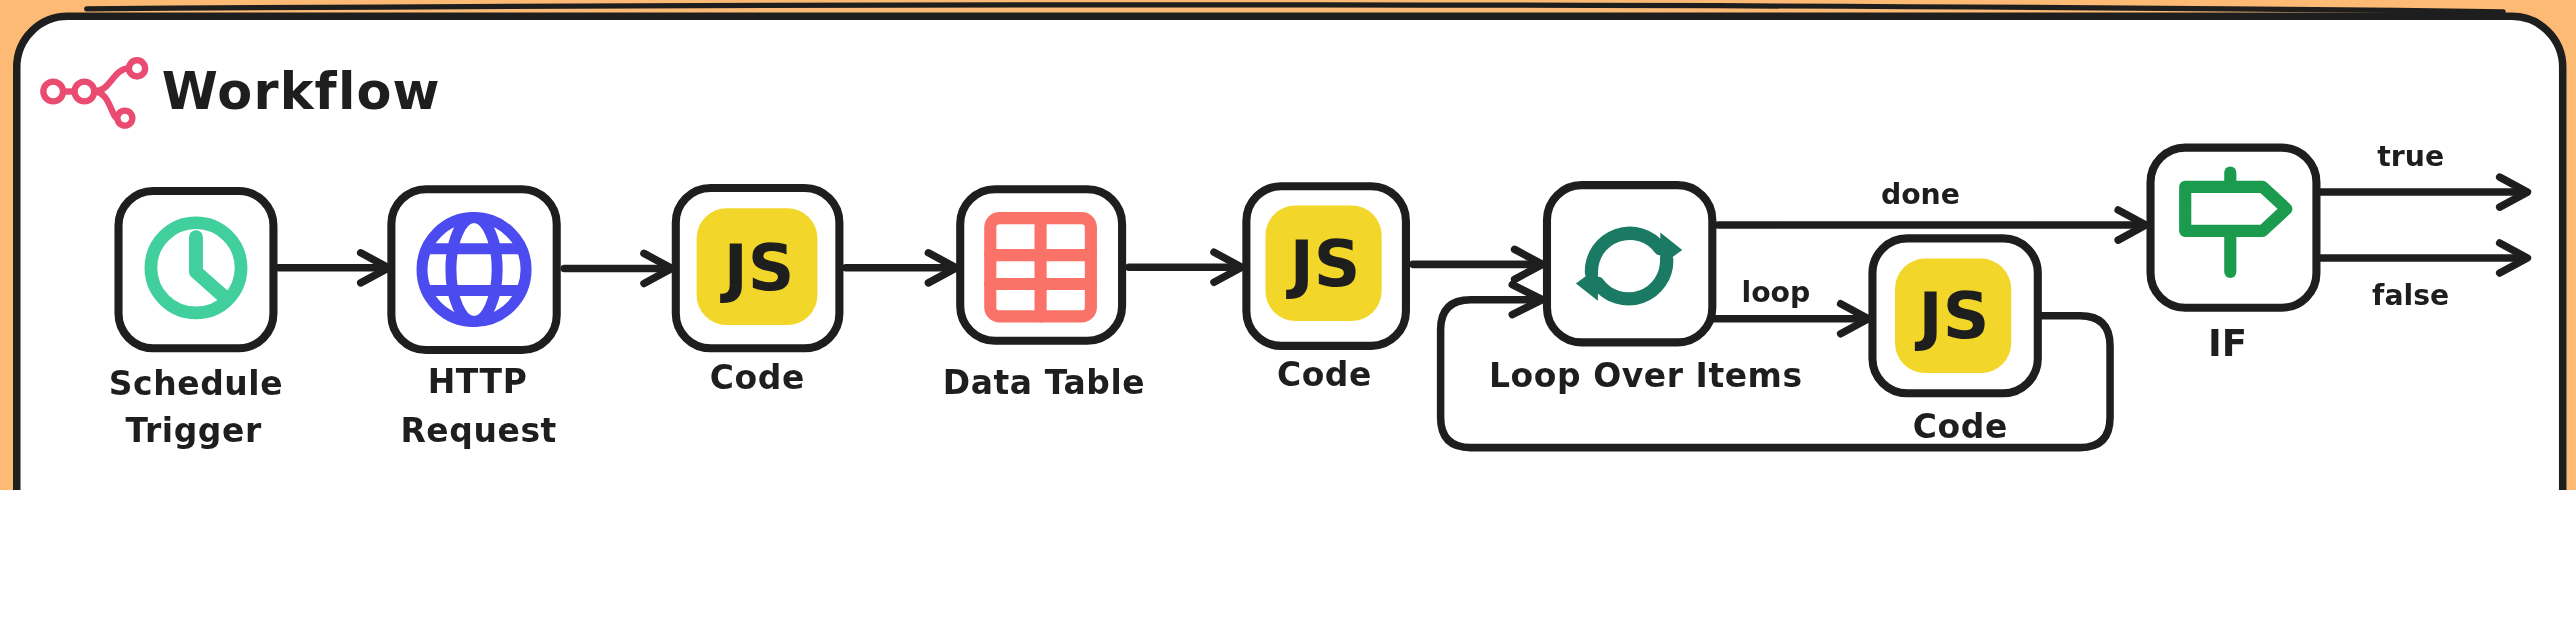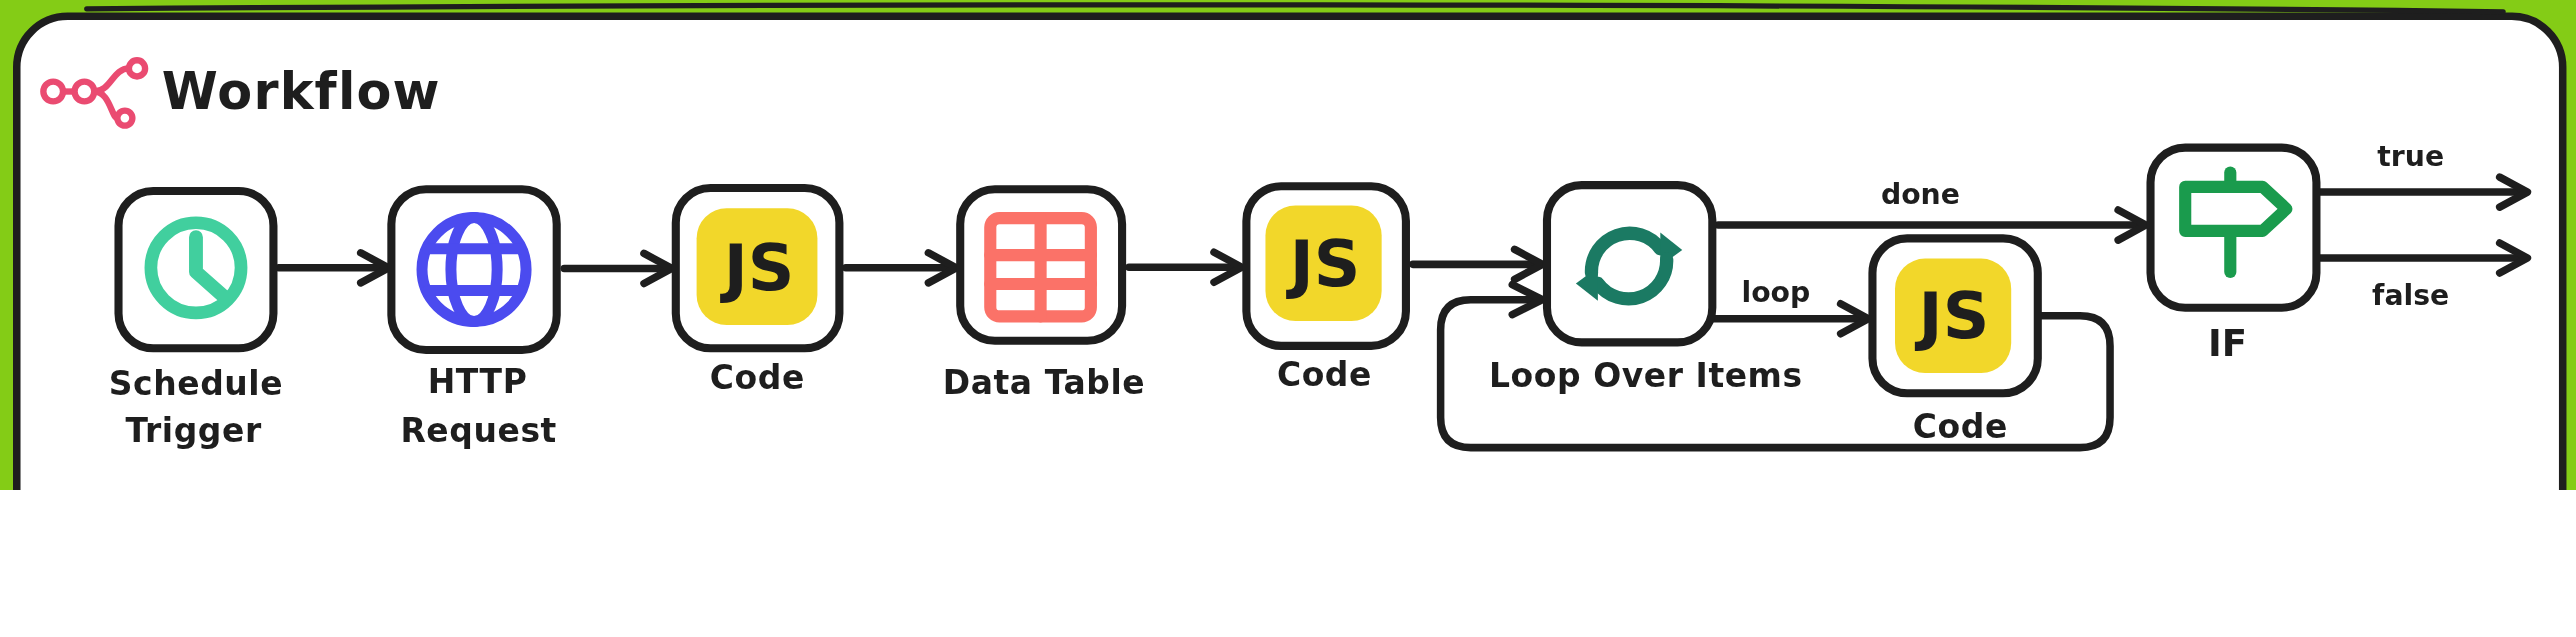--- a/index.html
+++ b/index.html
@@ -1,16 +1,16 @@
 <!DOCTYPE html>
 <html style="font-size:9.2px"><head>
 <meta charset="utf-8">
 <style>
   html,body { margin:0; padding:0; background:#ffffff; }
-  .canvas-wrap { width:2576px; height:490px; position:relative; background:#84cc16; }
+  .canvas-wrap { width:2576px; height:490px; position:relative; background:#fdba74; }
   svg text { font-family:"DejaVu Sans", sans-serif; fill:#1e1e1e; }
   .title-text   { font-size:88px; font-weight:700; letter-spacing:2px; }
   .node-label   { font-size:57px; font-weight:600; text-anchor:middle; letter-spacing:1px; }
   .edge-label   { font-size:49px; font-weight:600; text-anchor:middle; }
   .if-label     { font-size:64px; font-weight:600; text-anchor:middle; }
   .js-badge-text{ font-size:112px; font-weight:800; text-anchor:middle; }
   .wire   { stroke:#1e1e1e; stroke-width:13; fill:none; stroke-linecap:round; stroke-linejoin:round; }
   .head   { stroke:#1e1e1e; stroke-width:13; fill:none; stroke-linecap:round; stroke-linejoin:round; }
   .nodebox{ fill:#ffffff; stroke:#1e1e1e; stroke-width:14; }
 </style>

